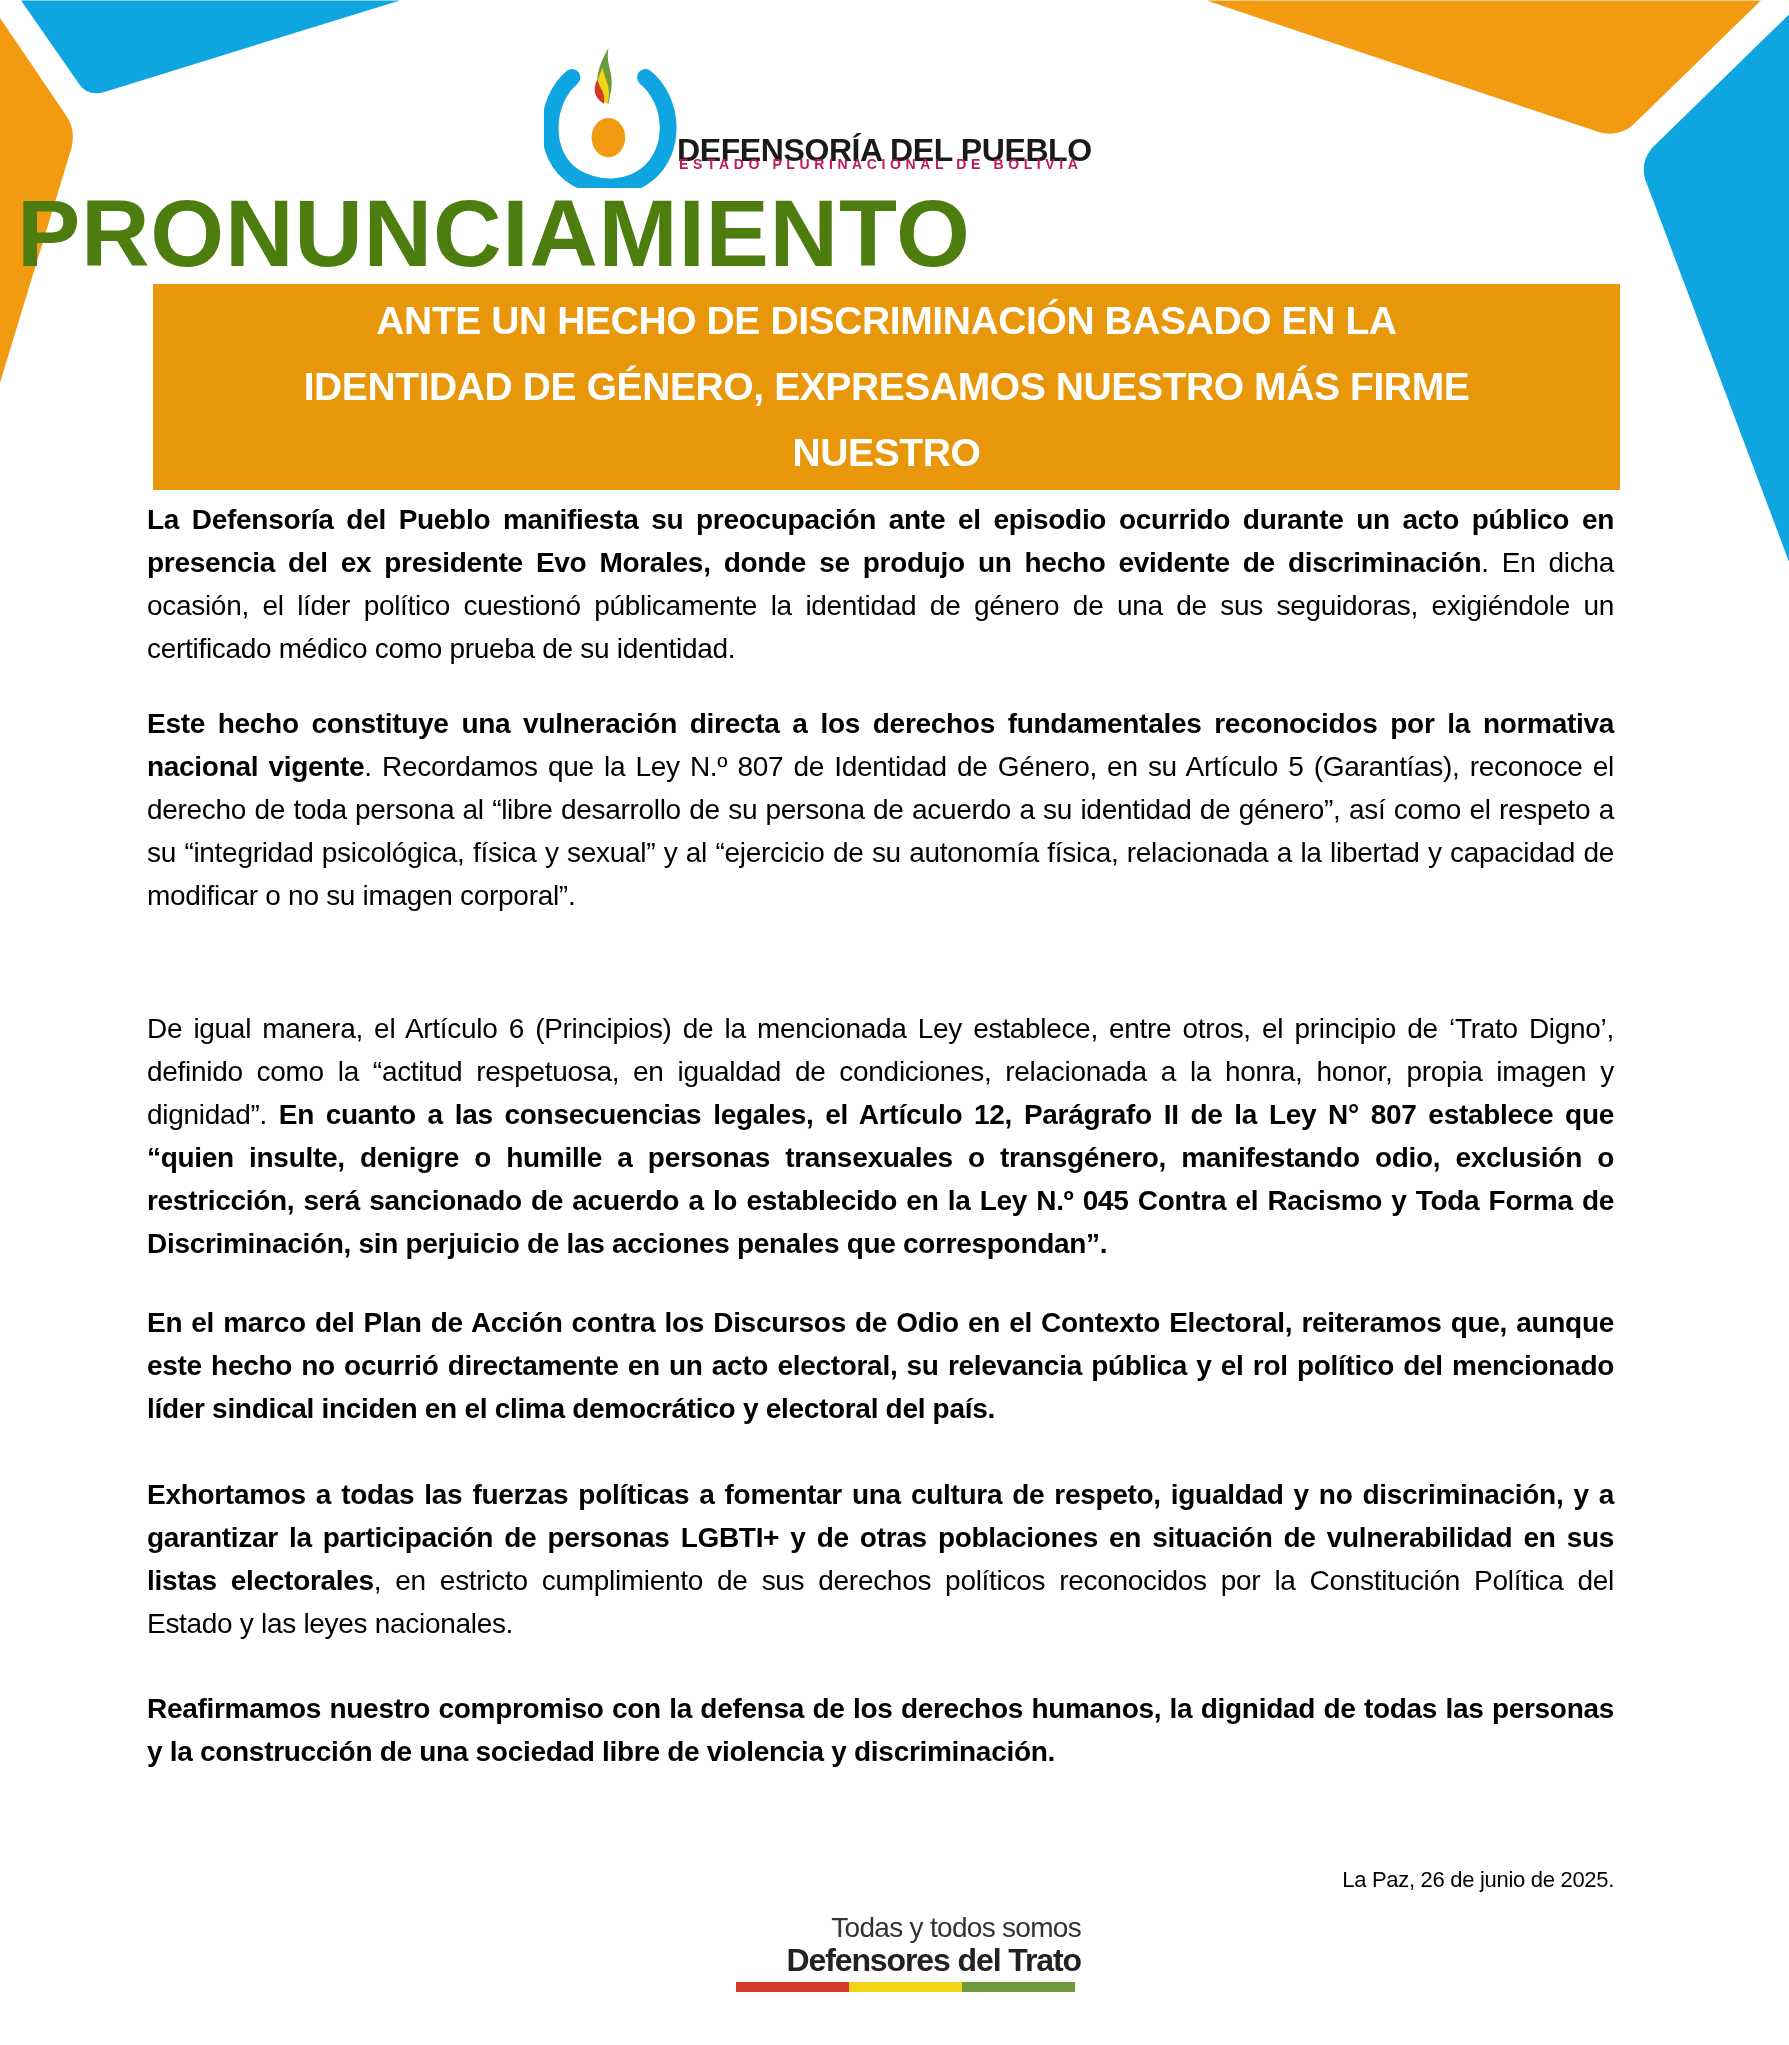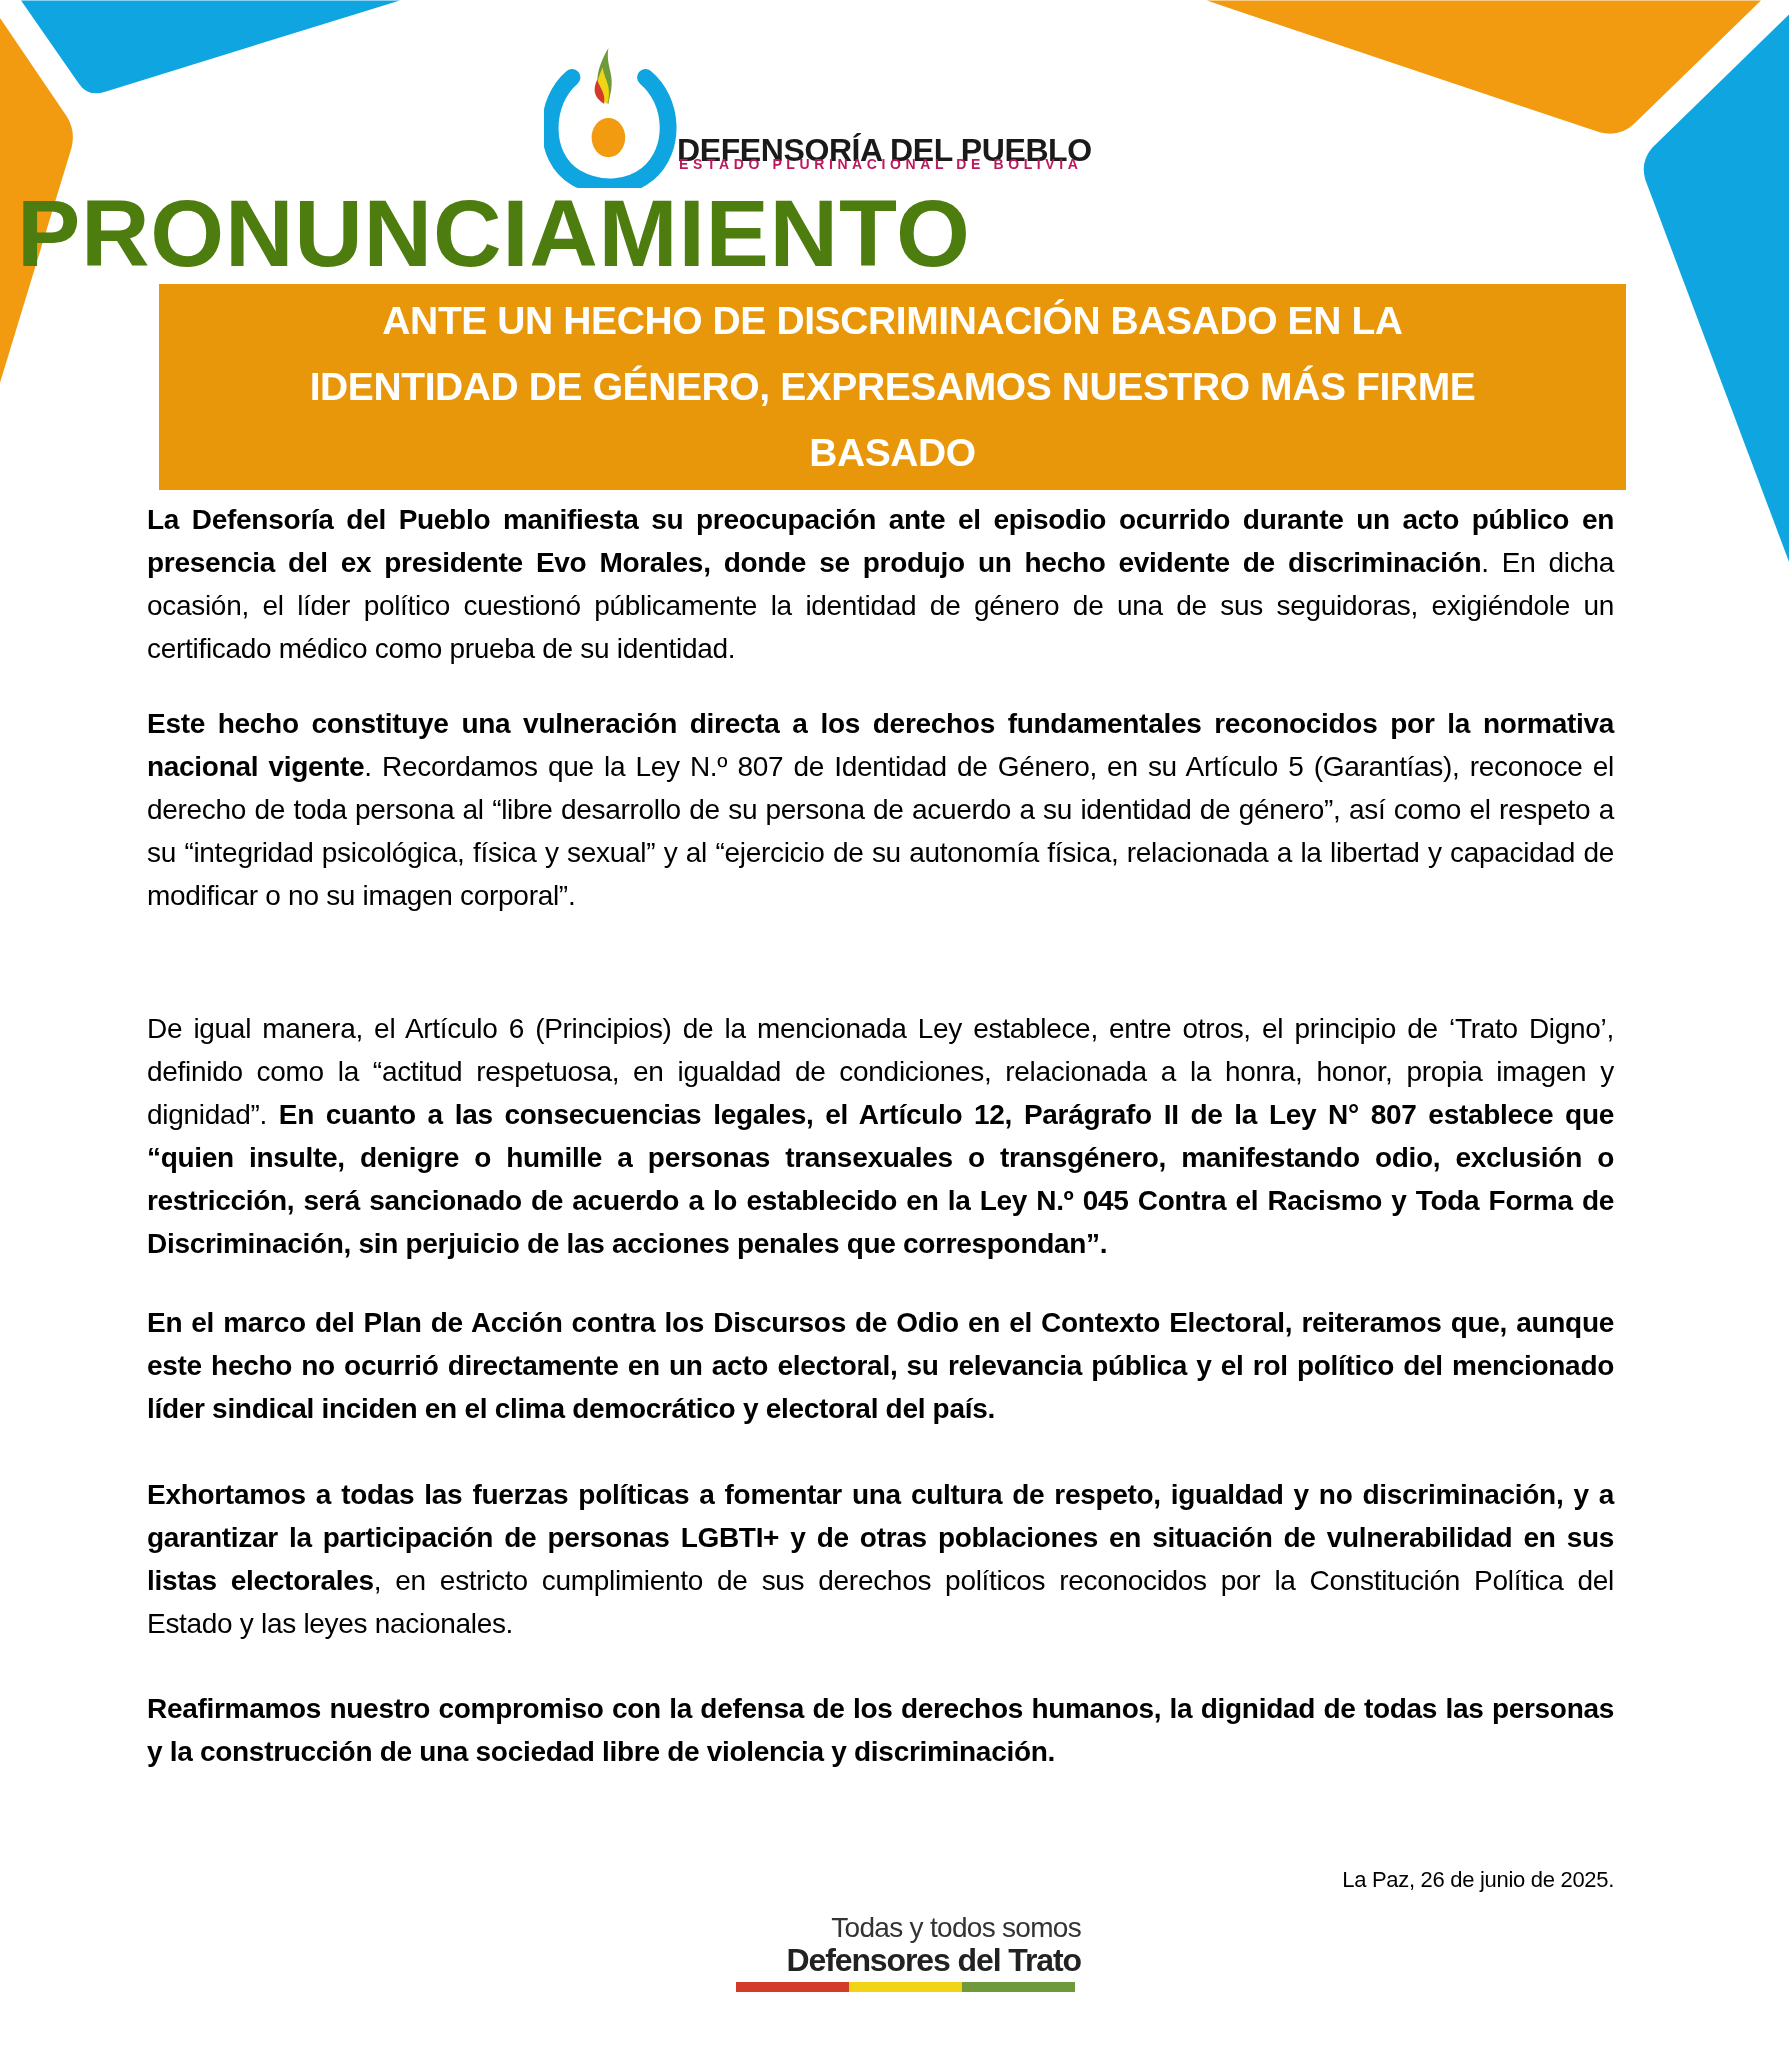--- a/index.html
+++ b/index.html
@@ -10,21 +10,21 @@
   .logo { position: absolute; left: 544px; top: 34px; width: 561px; height: 154px; }
   .logo-mark { position: absolute; left: 0; top: 0; width: 133px; height: 154px; }
   .logo-name { position: absolute; left: 133px; top: 65px; font-weight: bold; font-size: 32px;
                letter-spacing: -0.4px; color: #1a1a1a; white-space: nowrap; margin-top: 33px; }
   .logo-sub { position: absolute; left: 135px; top: 122px; font-size: 14px; letter-spacing: 4.6px;
               color: #be185d; white-space: nowrap; font-weight: bold; }
 
   .title { position: absolute; left: 0; width: 1789px; top: 184px; text-align: left;
            font-size: 95px; font-weight: bold; color: #4d7c0f; letter-spacing: 0.7px; line-height: 98px; padding-left: 17px; }
 
-  .banner { position: absolute; left: 159px; top: 284px; width: 1467px; height: 206px;
+  .banner { position: absolute; left: 153px; top: 284px; width: 1467px; height: 206px;
             background: #E8960A; display: flex; flex-direction: column; align-items: center; justify-content: center; }
   .banner-line { color: #ffffff; font-weight: bold; font-size: 39px; line-height: 66px;
                  text-align: center; white-space: nowrap; letter-spacing: -0.4px; }
 
   .body-text { position: absolute; left: 147px; width: 1467px; font-size: 28px; line-height: 43px;
                text-align: justify; text-align-last: left; letter-spacing: -0.3px; }
   .body-text b { font-weight: bold; }
   .p1 { top: 498px; }
   .p2 { top: 702px; }
   .p3 { top: 1007px; }
@@ -66,21 +66,21 @@
   </svg>
   <div class="logo-name">DEFENSORÍA DEL PUEBLO</div>
   <div class="logo-sub">ESTADO PLURINACIONAL DE BOLIVIA</div>
 </div>
 
 <div class="title">PRONUNCIAMIENTO</div>
 
 <div class="banner">
   <div class="banner-line">ANTE UN HECHO DE DISCRIMINACIÓN BASADO EN LA</div>
   <div class="banner-line">IDENTIDAD DE GÉNERO, EXPRESAMOS NUESTRO MÁS FIRME</div>
-  <div class="banner-line">BASADO</div>
+  <div class="banner-line">NUESTRO</div>
 </div>
 
 <p class="body-text p1" style="margin:0"><b>La Defensoría del Pueblo manifiesta su preocupación ante el episodio ocurrido durante un acto público en presencia del ex presidente Evo Morales, donde se produjo un hecho evidente de discriminación</b><span>. En dicha ocasión, el líder político cuestionó públicamente la identidad de género de una de sus seguidoras, exigiéndole un certificado médico como prueba de su identidad.</span></p>
 
 <p class="body-text p2" style="margin:0"><b>Este hecho constituye una vulneración directa a los derechos fundamentales reconocidos por la normativa nacional vigente</b><span>. Recordamos que la Ley N.º 807 de Identidad de Género, en su Artículo 5 (Garantías), reconoce el derecho de toda persona al “libre desarrollo de su persona de acuerdo a su identidad de género”, así como el respeto a su “integridad psicológica, física y sexual” y al “ejercicio de su autonomía física, relacionada a la libertad y capacidad de modificar o no su imagen corporal”.</span></p>
 
 <p class="body-text p3" style="margin:0"><span>De igual manera, el Artículo 6 (Principios) de la mencionada Ley establece, entre otros, el principio de ‘Trato Digno’, definido como la “actitud respetuosa, en igualdad de condiciones, relacionada a la honra, honor, propia imagen y dignidad”. </span><b>En cuanto a las consecuencias legales, el Artículo 12, Parágrafo II de la Ley N° 807 establece que “quien insulte, denigre o humille a personas transexuales o transgénero, manifestando odio, exclusión o restricción, será sancionado de acuerdo a lo establecido en la Ley N.º 045 Contra el Racismo y Toda Forma de Discriminación, sin perjuicio de las acciones penales que correspondan”.</b></p>
 
 <p class="body-text p4" style="margin:0"><b>En el marco del Plan de Acción contra los Discursos de Odio en el Contexto Electoral, reiteramos que, aunque este hecho no ocurrió directamente en un acto electoral, su relevancia pública y el rol político del mencionado líder sindical inciden en el clima democrático y electoral del país.</b></p>
 

